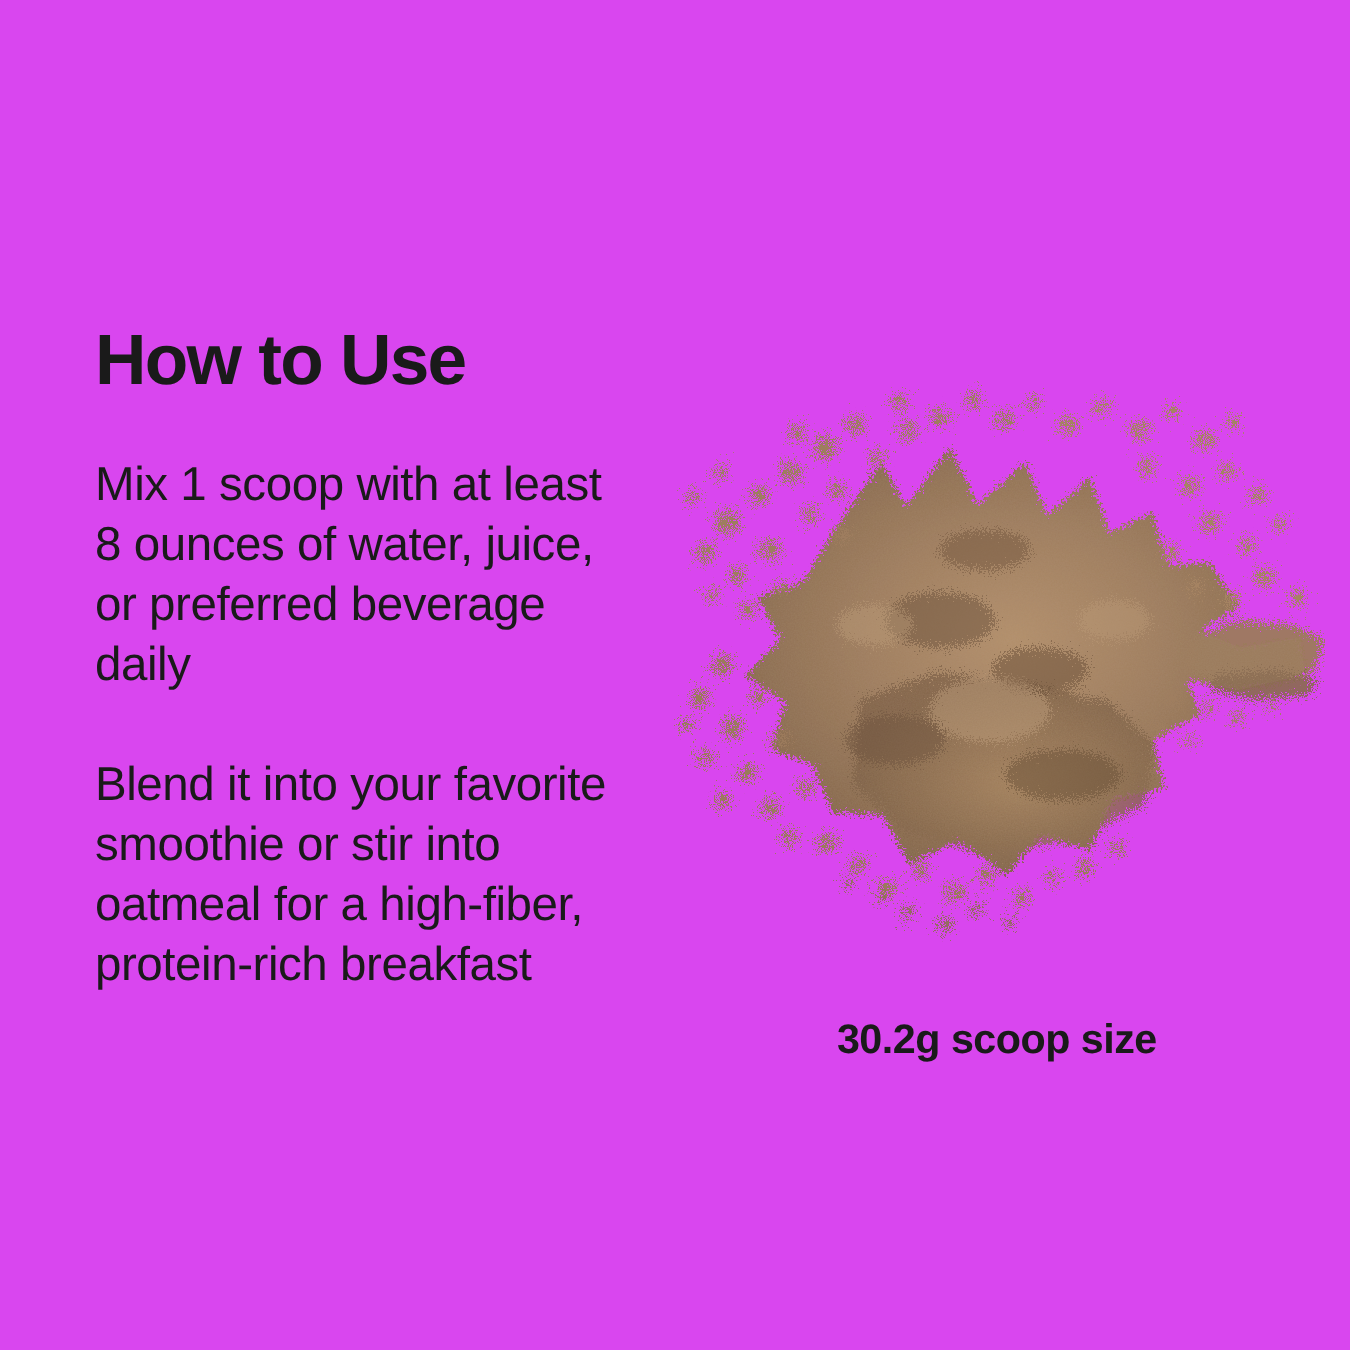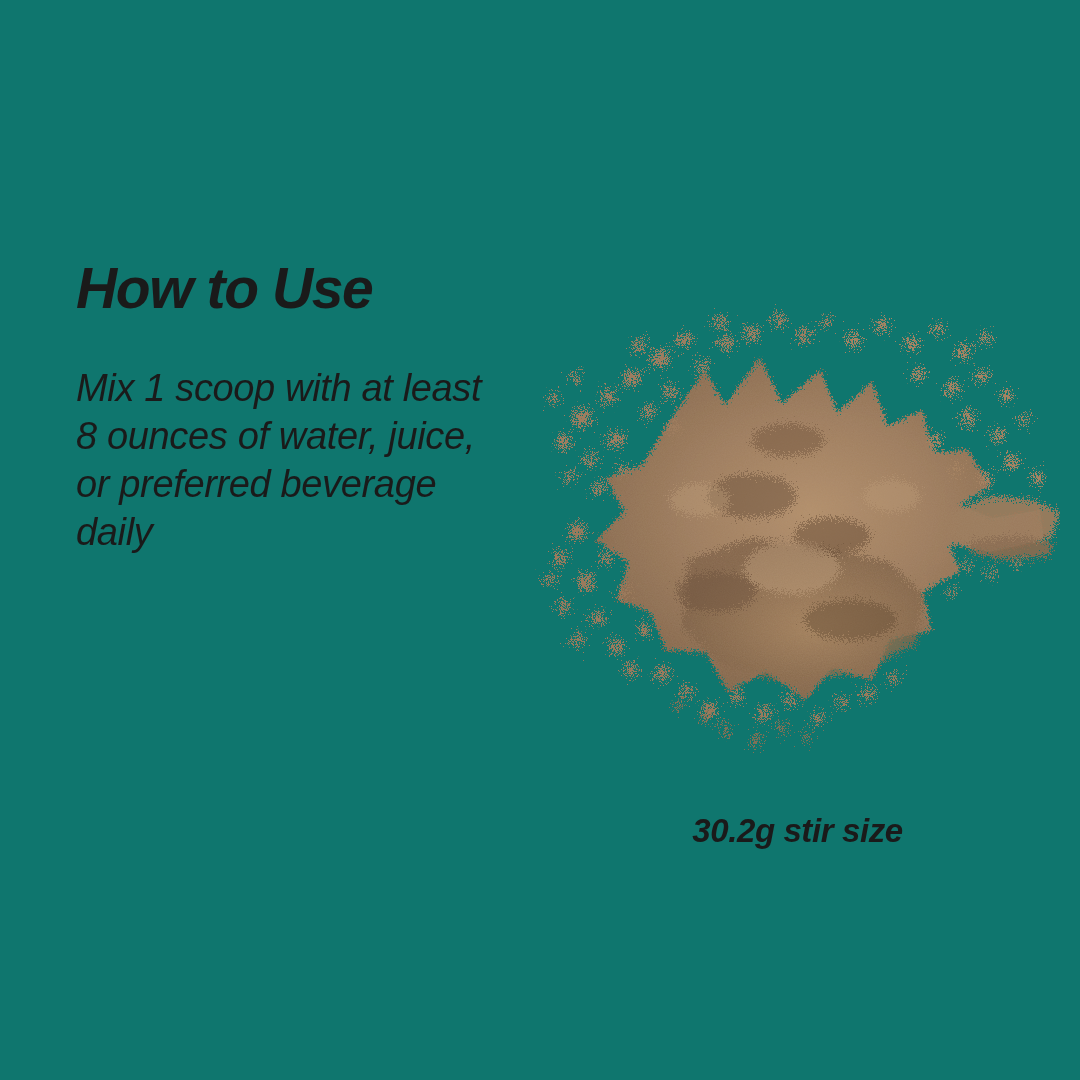--- a/index.html
+++ b/index.html
@@ -10,23 +10,22 @@
   body {
     width: 1080px;
     height: 1080px;
     font-family: "Liberation Sans", sans-serif;
     -webkit-font-smoothing: antialiased;
   }
   .page {
     position: relative;
     width: 1080px;
     height: 1080px;
-    background: #0f766e;
+    background: #d946ef;
     overflow: hidden;
-    font-style: italic;
   }
 
   
   .text-col {
     position: absolute;
     left: 76px;
     top: 258px;
     width: 420px;
   }
   .heading {
@@ -78,20 +77,21 @@
 </head>
 <body>
 
 <div class="page">
 
   <div class="text-col">
     <h1 class="heading">How to Use</h1>
 
     <p class="para">Mix 1 scoop with at least 8 ounces of water, juice, or preferred beverage daily</p>
 
+    <p class="para">Blend it into your favorite smoothie or stir into oatmeal for a high-fiber, protein-rich breakfast</p>
   </div>
 
   <div class="powder-figure">
     <svg class="powder-svg" viewBox="0 0 540 470" xmlns="http://www.w3.org/2000/svg">
       <defs>
         <radialGradient id="mound" cx="48%" cy="45%" r="62%">
           <stop offset="0%" stop-color="#b4906c"></stop>
           <stop offset="42%" stop-color="#a07e5f"></stop>
           <stop offset="78%" stop-color="#8a6b4f"></stop>
           <stop offset="100%" stop-color="#7b5f46"></stop>
@@ -256,15 +256,15 @@
         <circle cx="418" cy="258" r="6"></circle>
           <circle cx="446" cy="266" r="5"></circle>
         <circle cx="404" cy="282" r="5"></circle>
           <circle cx="432" cy="292" r="4"></circle>
         <circle cx="470" cy="274" r="5"></circle>
           <circle cx="498" cy="264" r="4"></circle>
       </g>
     </svg>
   </div>
 
-  <div class="caption">30.2g stir size</div>
+  <div class="caption">30.2g scoop size</div>
 
 </div>
 
 </body></html>

